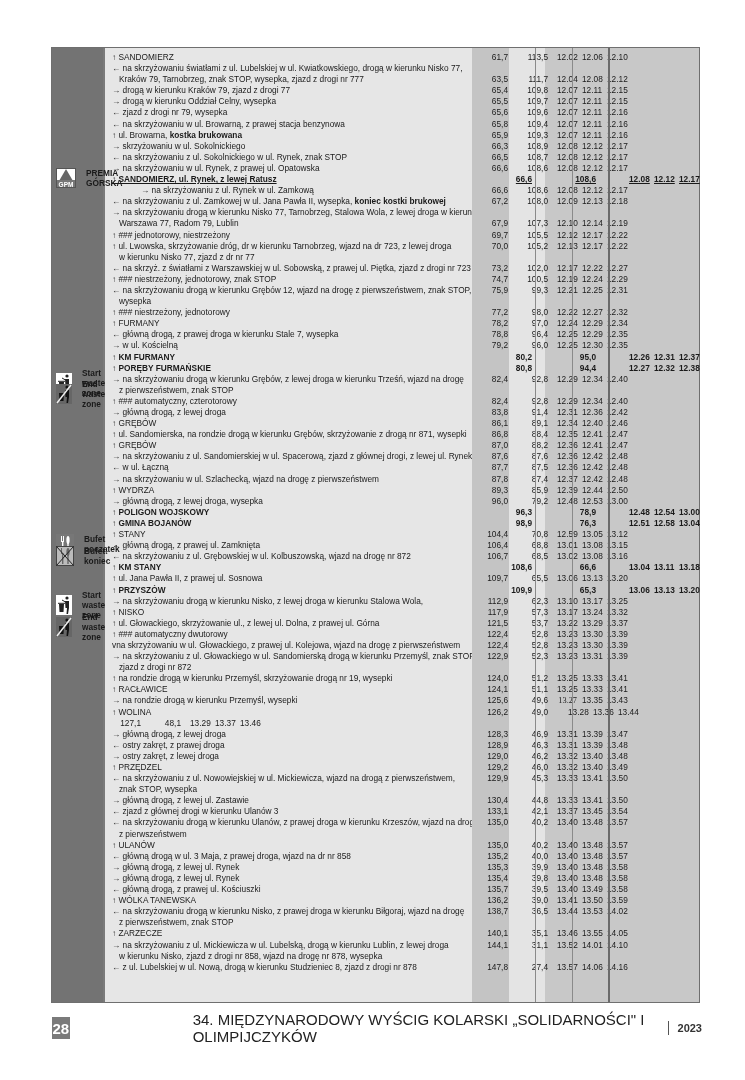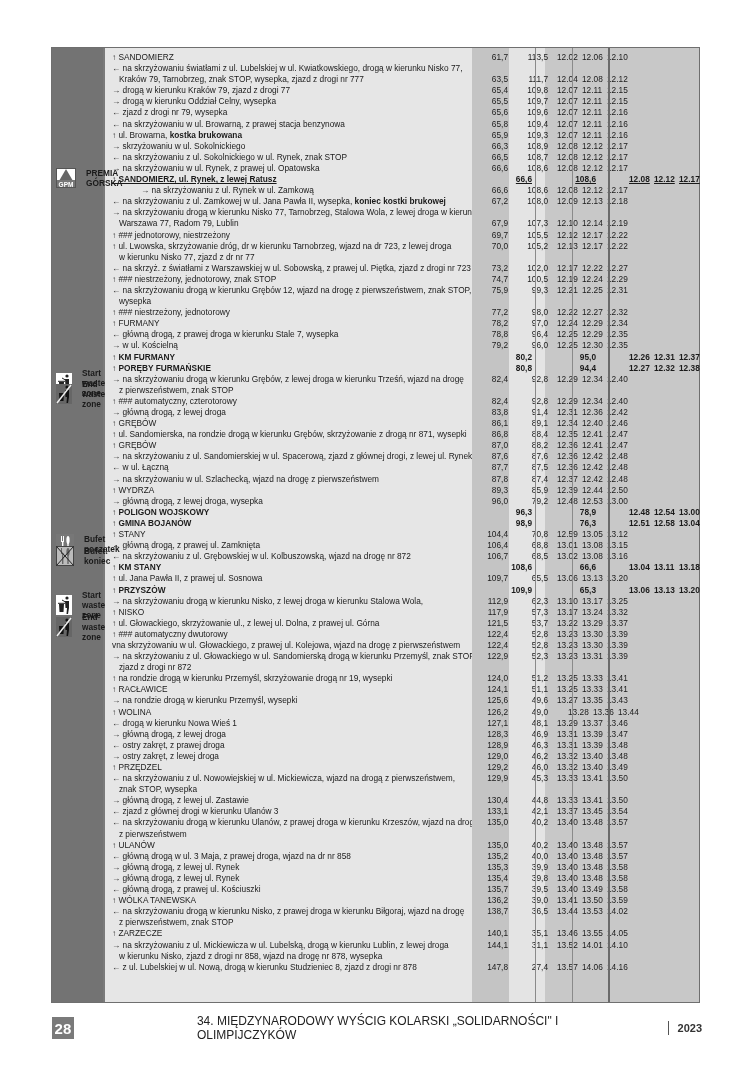--- a/index.html
+++ b/index.html
@@ -19,21 +19,21 @@
   .row .times { display: flex; padding-left: 2px; }
   .row.bold { font-weight: bold; gap: 24px; }
   .row.underline .desc span.u, .row.underline .km1, .row.underline .km2, .row.underline .times { text-decoration: underline; }
   .b { font-weight: bold; }
   .vline1 { position: absolute; top: 0; bottom: 0; border-left: 1px solid #9a9a9a; }
   .legend { position: absolute; left: 4px; display: flex; align-items: center; font-size: 8.3px; font-weight: bold; }
   .legend .ic { width: 20px; height: 20px; margin-right: 10px; display: flex; align-items: center; justify-content: center; }
   .footer { position: absolute; top: 1016px; left: 52px; width: 650px; height: 24px; display: flex; align-items: center; }
   .pageno { width: 22px; height: 22px; background: #7a7a7a; color: #fff; font-weight: bold; font-size: 15px;
             display: flex; align-items: center; justify-content: center; }
-  .ftitle { margin-left: 123px; font-size: 12px; color: #222; }
+  .ftitle { margin-left: 123px; font-size: 15px; color: #222; }
   .fsep { margin: 0 9px; width: 1px; height: 14px; background: #555; }
   .fyear { font-weight: bold; font-size: 11px; color: #333; }
 </style>
 </head>
 <body>
 
 <div class="sheet">
   <div class="col-left" id="legendCol">
       <div class="legend" style="top: 120.1px;">
         <span class="ic">
@@ -703,37 +703,36 @@
           <div class="t" style="margin-left: 1px;">13.25</div>
           <div class="t">13.33</div>
           <div class="t">13.41</div>
         </div>
       </div>
       <div class="row">
         <div class="desc"><span style="white-space: pre;">→ na rondzie drogą w kierunku Przemyśl, wysepki</span></div>
         <div class="km1">125,6</div>
         <div class="km2">49,6</div>
         <div class="times">
-          <div class="t" style="margin-left: 1px;">13.27</div>
+          <div class="t" style="margin-left: 1px; font-family: Liberation Serif, serif;">13.27</div>
           <div class="t">13.35</div>
           <div class="t">13.43</div>
         </div>
       </div>
       <div class="row">
         <div class="desc"><span style="white-space: pre;">↑ WOLINA</span></div>
         <div class="km1">126,2</div>
         <div class="km2">49,0</div>
         <div class="times">
           <div class="t" style="margin-left: 12px;">13.28</div>
           <div class="t">13.36</div>
           <div class="t">13.44</div>
         </div>
       </div>
       <div class="row">
-        <div class="desc"><span style="white-space: pre;">← drogą w kierunku Nowa Wieś 1</span></div>
         <div class="km1">127,1</div>
         <div class="km2">48,1</div>
         <div class="times">
           <div class="t" style="margin-left: 1px;">13.29</div>
           <div class="t">13.37</div>
           <div class="t">13.46</div>
         </div>
       </div>
       <div class="row">
         <div class="desc"><span style="white-space: pre;">→ główną drogą, z lewej droga</span></div>

